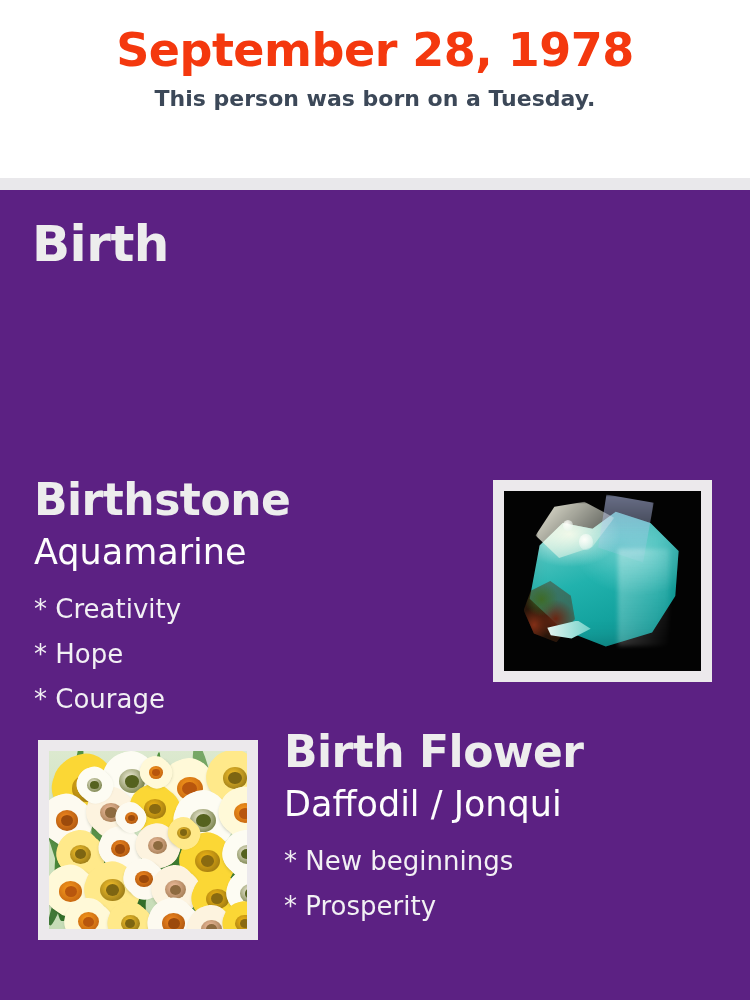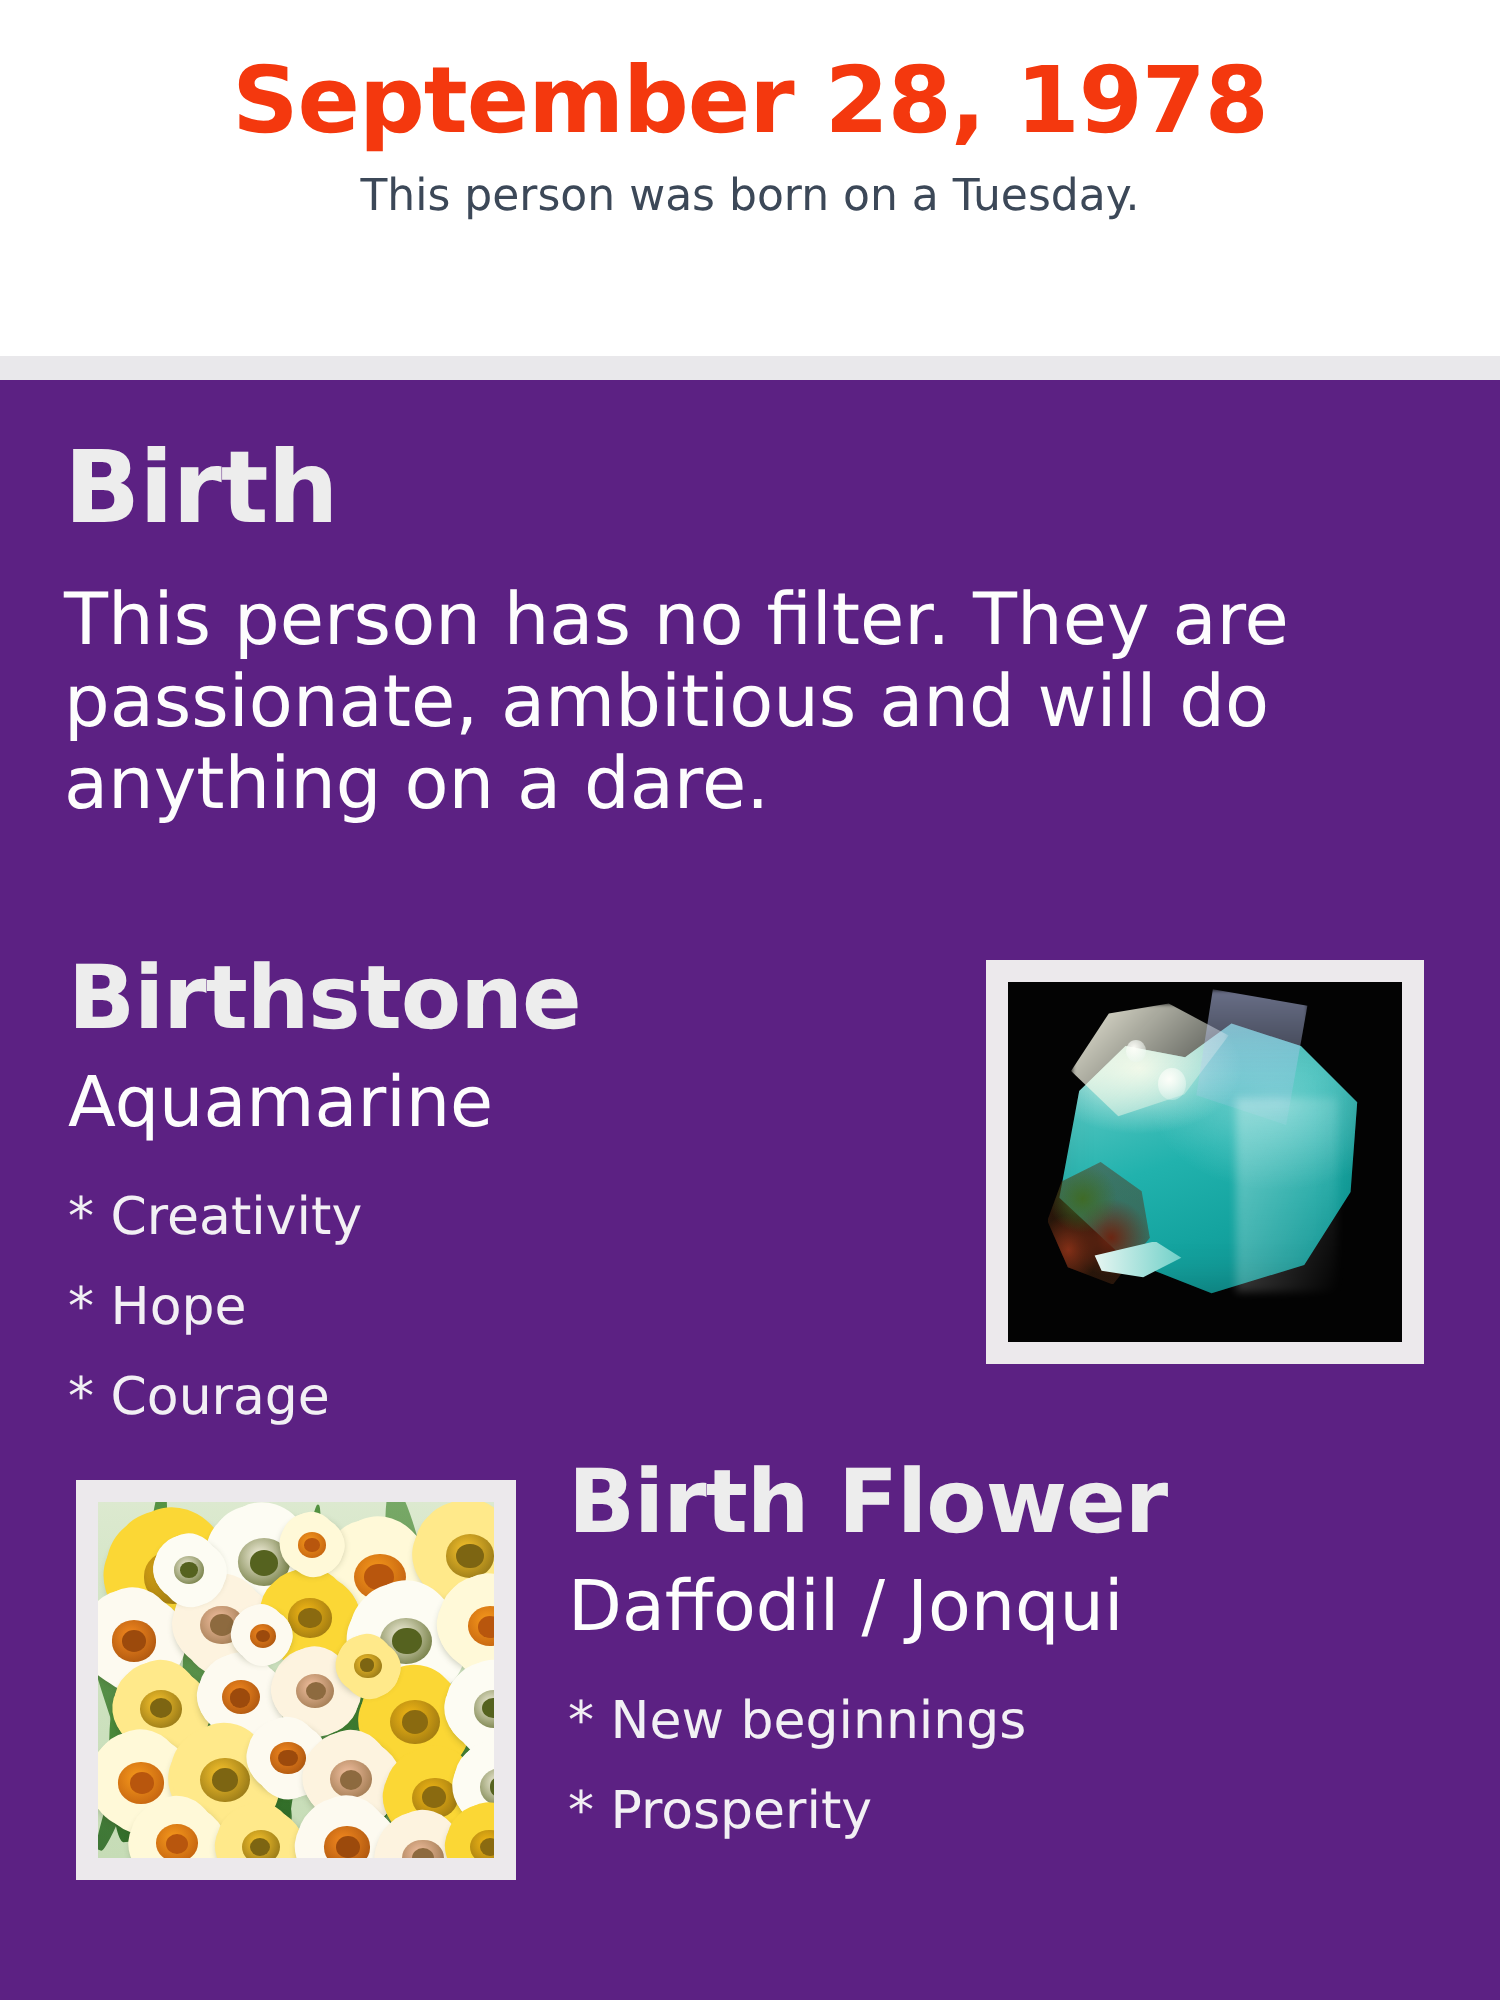--- a/index.html
+++ b/index.html
@@ -23,21 +23,21 @@
     letter-spacing:-0.5px;
     padding-top:27px;
   }
   .hdr-sub {
     color:#161616;
     font-size:27px; font-weight:400; line-height:1;
     padding-top:17px;
   }
   .hdr-note {
     color:#3c4858;
-    font-size:22px; font-weight:400; line-height:1;
+    font-size:22px; font-weight:700; line-height:1;
     padding-top:15px;
   }
   .divider {
     position:absolute; left:0; top:178px; width:750px; height:12px;
     background:#e9e8eb;
   }
 
   
   .body-panel {
     position:absolute; left:0; top:190px; width:750px; height:810px;
@@ -162,21 +162,20 @@
 
   <div class="header">
     <div class="hdr-date">September 28, 1978</div>
     <div class="hdr-note">This person was born on a Tuesday.</div>
   </div>
   <div class="divider"></div>
 
   <div class="body-panel">
 
     <div class="sign-title">Birth</div>
-    <div class="sign-desc">This person has no filter. They are passionate, ambitious and will do anything on a dare.</div>
 
     <div class="stone-block" style="left:284px; top:540px; width:430px;">
       <div class="block-head">Birth Flower</div>
       <div class="block-name">Daffodil / Jonqui</div>
       <div class="bullets">
         <div class="bullet">* New beginnings</div>
         <div class="bullet">* Prosperity</div>
       </div>
     </div>
 

